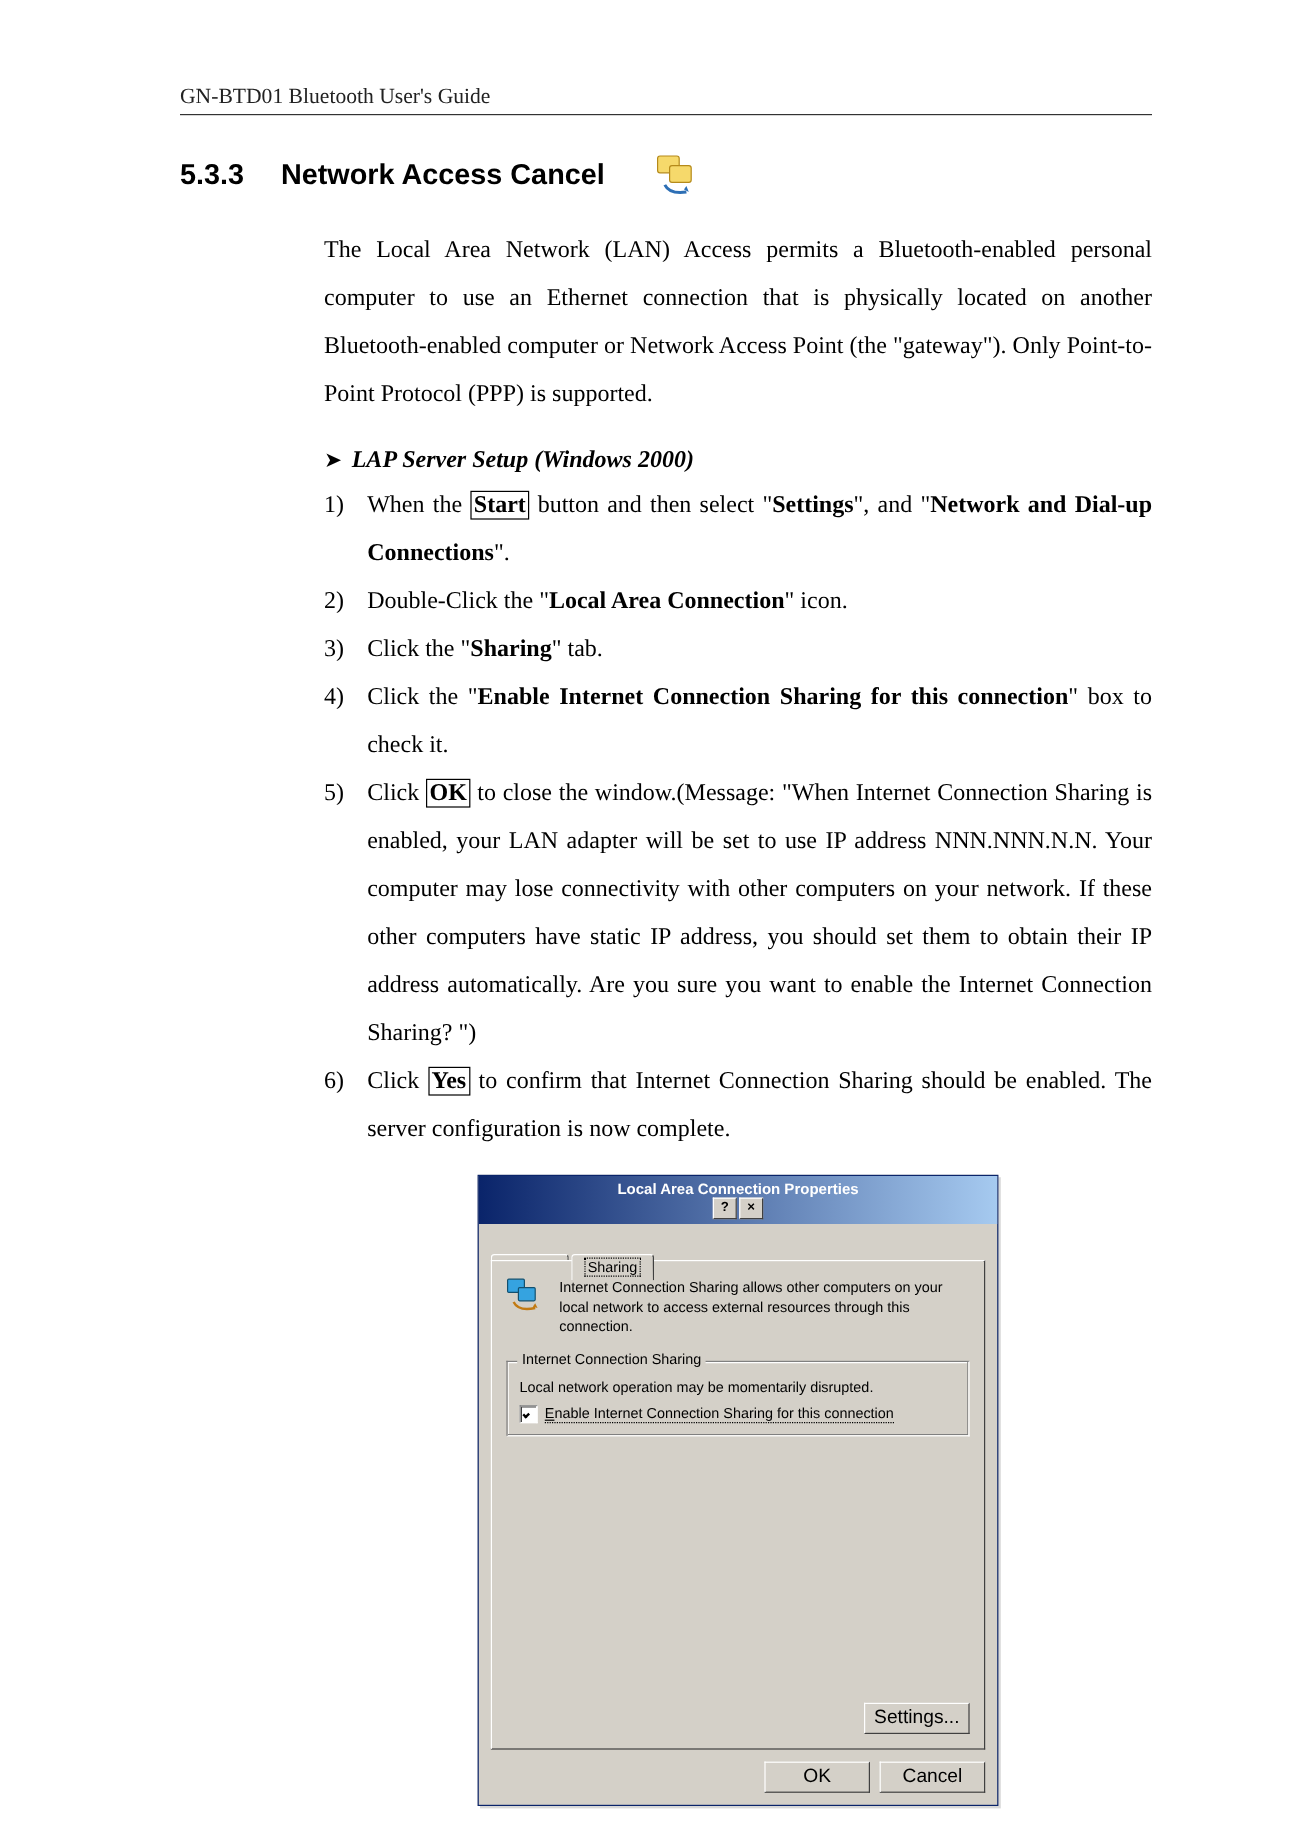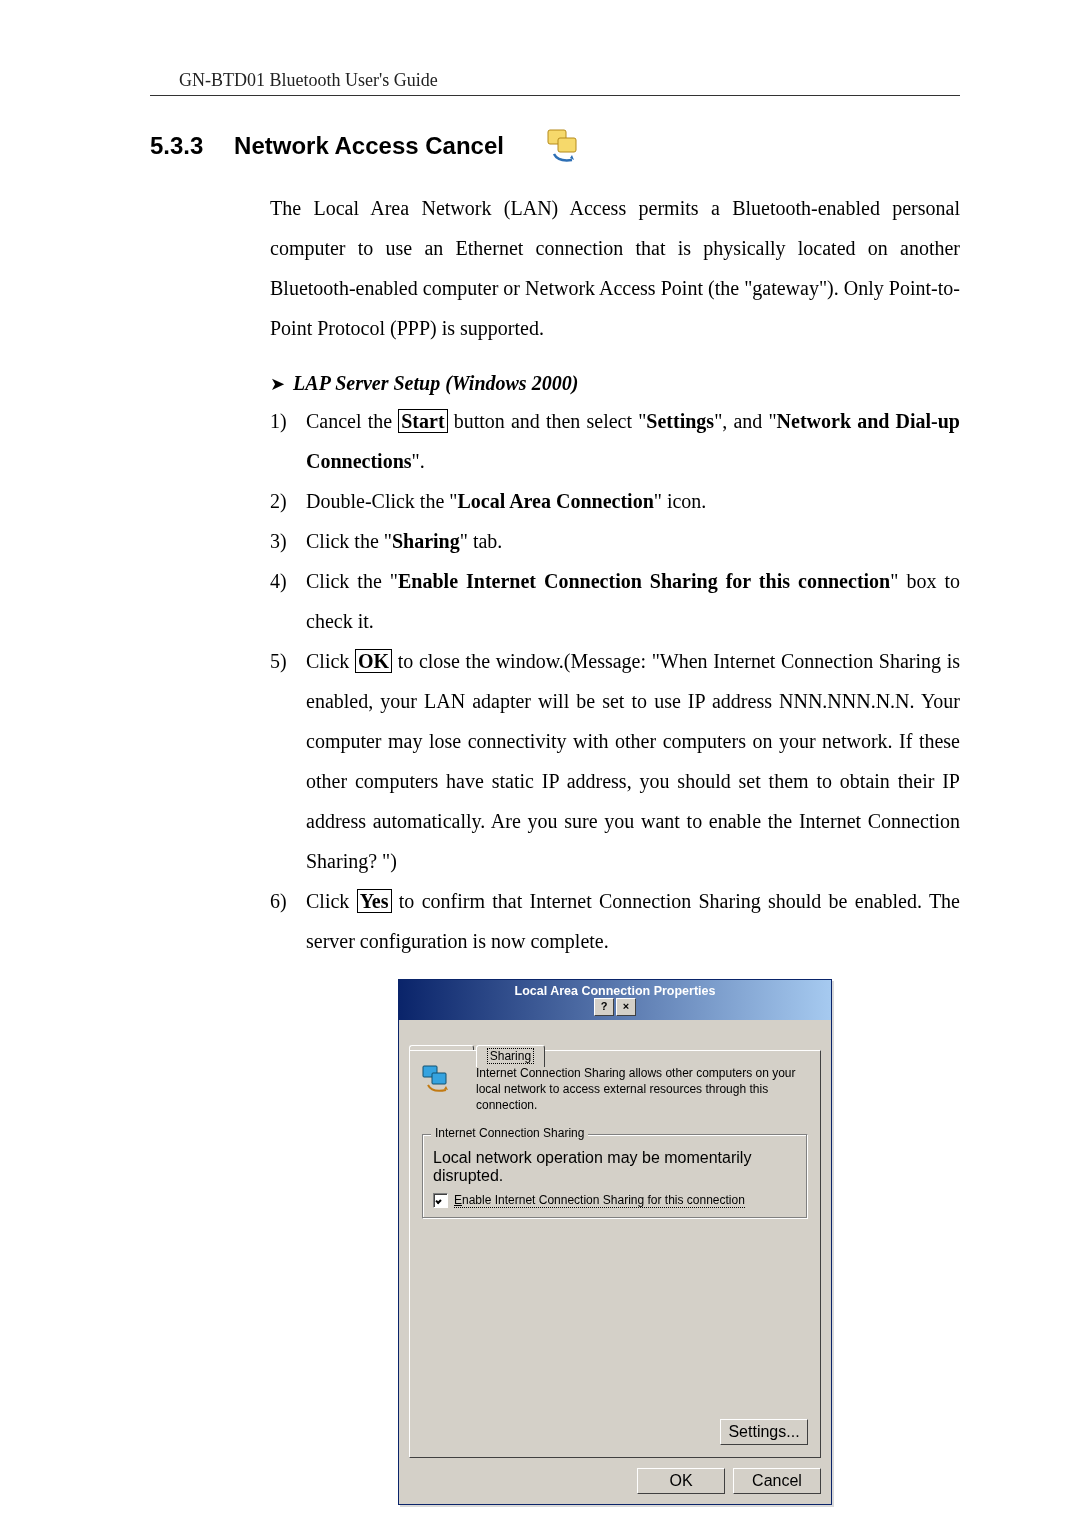--- a/index.html
+++ b/index.html
@@ -10,21 +10,20 @@
     color: #000;
     width: 1080px;
   }
   .page {
     padding: 70px 120px 60px 150px;
   }
   .header {
     font-size: 18px;
     margin-bottom: 4px;
     color: #222;
-    margin-left: 29px;
   }
   .header-rule {
     border: none;
     border-top: 1px solid #333;
     margin: 0 0 32px 0;
   }
   .section-title {
     font-family: Arial, Helvetica, sans-serif;
     font-weight: bold;
     font-size: 24px;
@@ -168,21 +167,21 @@
     border-left: 1px solid #fff;
     border-right: 1px solid #404040;
     border-bottom: 1px solid #404040;
     padding: 14px 12px 12px 12px;
     min-height: 380px;
     position: relative;
     background: #d4d0c8;
   }
   .info-row {
     display: flex;
-    gap: 20px;
+    gap: 10px;
     margin-bottom: 20px;
     align-items: flex-start;
   }
   .info-icon {
     width: 34px;
     height: 30px;
     flex: 0 0 34px;
   }
   .info-text {
     font-size: 12px;
@@ -201,21 +200,21 @@
   }
   .groupbox-label {
     position: absolute;
     top: -9px;
     left: 8px;
     background: #d4d0c8;
     padding: 0 4px;
     font-size: 12px;
   }
   .gb-line {
-    font-size: 16px;
+    font-size: 12px;
     margin-bottom: 8px;
   }
   .chk-row {
     display: flex;
     align-items: center;
     gap: 6px;
   }
   .chk {
     width: 13px;
     height: 13px;
@@ -298,21 +297,21 @@
     <div class="subhead-row">
       <span class="arrow">➤</span>
       <span class="subhead">LAP Server Setup (Windows 2000)</span>
     </div>
 
     <div class="numlist">
 
       <div class="numitem">
         <div class="n">1)</div>
         <div class="t">
-          <span>Cancel the </span><span class="boxed">Start</span><span> button and then select "</span><span class="bold">Settings</span><span>", and "</span><span class="bold">Network and Dial-up Connections</span><span>".</span>
+          <span>When the </span><span class="boxed">Start</span><span> button and then select "</span><span class="bold">Settings</span><span>", and "</span><span class="bold">Network and Dial-up Connections</span><span>".</span>
         </div>
       </div>
 
       <div class="numitem">
         <div class="n">2)</div>
         <div class="t">
           <span>Double-Click the "</span><span class="bold">Local Area Connection</span><span>" icon.</span>
         </div>
       </div>
 

